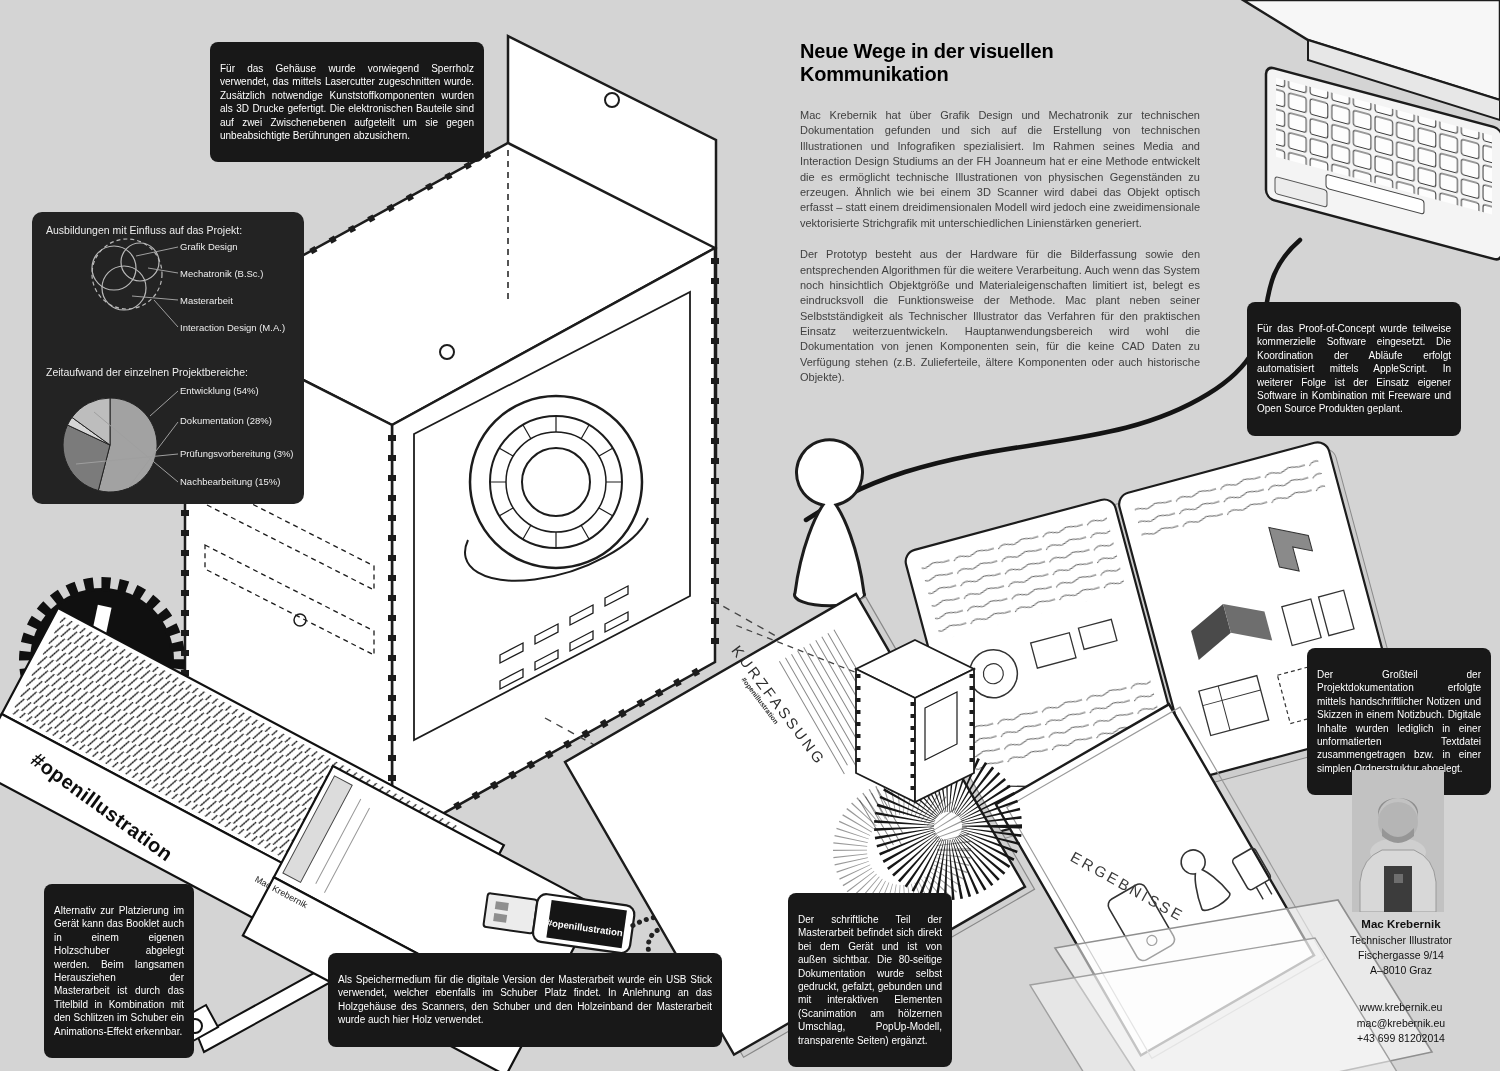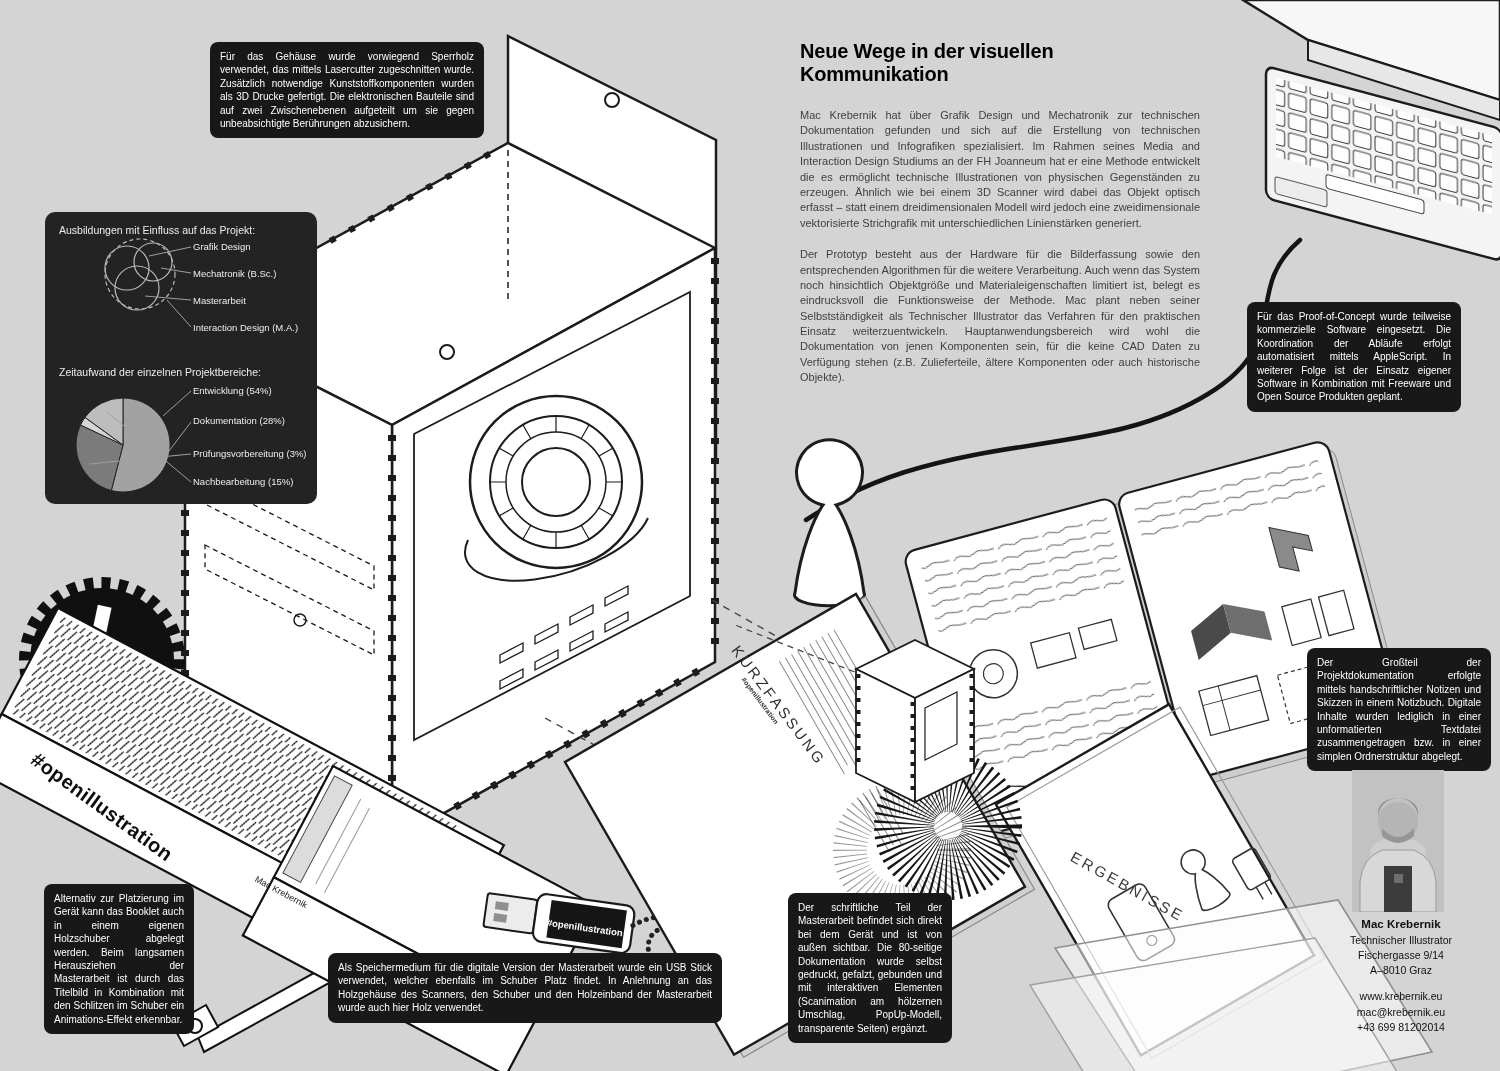--- a/index.html
+++ b/index.html
@@ -1,33 +1,33 @@
 <!DOCTYPE html>
 <html><head>
 <meta charset="utf-8">
 <style>
 *{margin:0;padding:0;box-sizing:border-box}
 html,body{width:1500px;height:1071px}
 body{font-family:"Liberation Sans",sans-serif;background:#d4d4d4;position:relative;overflow:hidden;color:#111}
 .page{position:absolute;inset:0}
 svg.art{position:absolute;left:0;top:0}
-.co{position:absolute;background:#181818;color:#fff;border-radius:8px;padding:8px 10px;font-size:10px;line-height:1.34;text-align:justify}
+.co{position:absolute;background:#181818;color:#fff;border-radius:8px;padding:20px 10px;font-size:10px;line-height:1.34;text-align:justify}
 .article{position:absolute;left:800px;top:40px;width:400px}
 .article h1{font-size:20px;letter-spacing:-.2px;margin-bottom:22px;color:#000}
 .credit{font-size:8.5px;letter-spacing:.9px;color:#222;line-height:1.55}
 .credit .nm{font-family:"Liberation Serif",serif;font-style:italic;font-size:10.5px;letter-spacing:.2px}
 .article p{font-size:11px;line-height:1.4;text-align:justify;margin-top:16px;color:#404040}
-.panel{position:absolute;left:45px;top:212px;width:272px;height:292px;background:#232323;border-radius:10px;color:#ededed}
+.panel{position:absolute;left:32px;top:212px;width:272px;height:292px;background:#232323;border-radius:10px;color:#ededed}
 .panel svg{position:absolute;left:0;top:0}
 .panel .ttl{position:absolute;left:14px;font-size:10.5px;width:250px}
 .panel .lbl{position:absolute;left:148px;width:122px;font-size:9.5px;line-height:1.15}
 .rlbl{position:absolute;transform-origin:0 0;white-space:nowrap}
 .contact{position:absolute;left:1330px;top:916px;width:142px;text-align:center;font-size:10.5px;line-height:1.45;color:#101010}
 .contact .nm{font-weight:bold;font-size:11.5px}
-.contact .grp{margin-top:11px}
+.contact .grp{margin-top:22px}
 .portrait{position:absolute;left:1352px;top:770px;width:92px;height:142px}
 </style>
 </head>
 <body>
 
 <div class="page">
 
 <svg class="art" width="1500" height="1071" viewBox="0 0 1500 1071">
   <defs>
     <pattern id="keysp" width="21.6" height="19.8" patternUnits="userSpaceOnUse">

